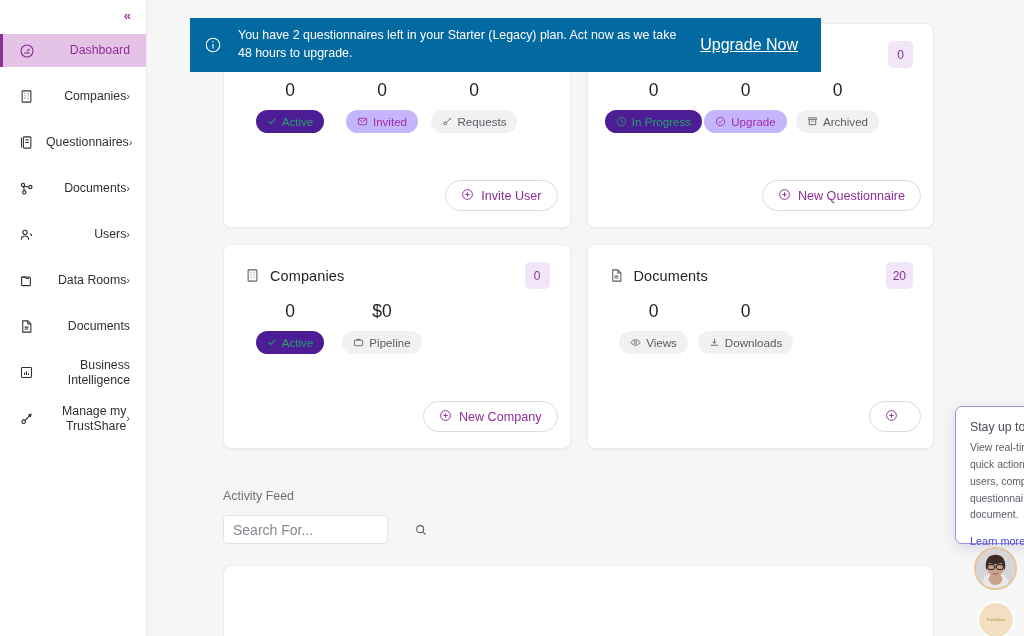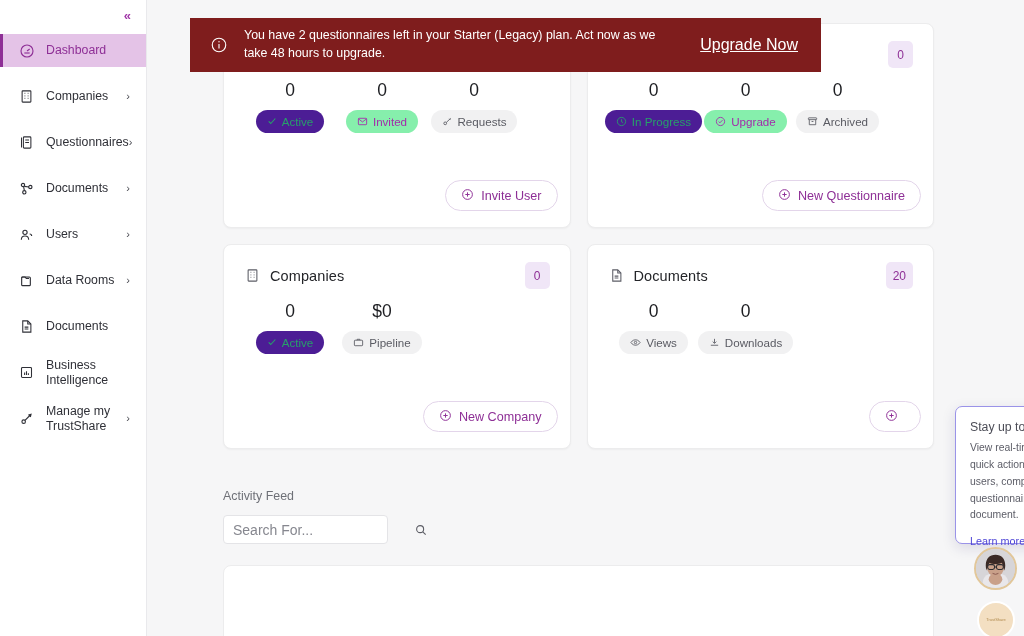--- a/index.html
+++ b/index.html
@@ -47,21 +47,21 @@
     font-size: 12.3px;
   }
   .nav-item .ico {
     width: 17px; height: 17px;
     flex: 0 0 17px;
     display: flex; align-items: center; justify-content: center;
     margin-right: 11px;
     color: #2f3037;
   }
   .nav-item .ico svg { display: block; }
-  .nav-item .label { flex: 1; line-height: 1.18; }
+  .nav-item .label { flex: 1; line-height: 1.18; text-align: right; }
   .nav-item .chev {
     color: #4a4b52; font-size: 11px;
     margin-right: 16px; line-height: 1;
   }
   .nav-item.active {
     background: #e4c3e7;
     color: #8e2f96;
   }
   .nav-item.active .ico { color: #8e2f96; }
   .nav-item.active::before {
@@ -124,44 +124,44 @@
   }
   .pill {
     display: inline-flex; align-items: center; gap: 5px;
     height: 23px; padding: 0 11px;
     border-radius: 12px;
     font-size: 11.6px;
     white-space: nowrap;
   }
   .pill .pico { display: flex; align-items: center; }
   .pill.green { background: #4c1d95; color: #27a06a; }
-  .pill.purple { background: #86efac; color: #a32bab; }
+  .pill.purple { background: #c4b5fd; color: #a32bab; }
   .pill.gray  { background: #f1f1f2; color: #5a5b63; }
 
   .card-action { position: absolute; right: 12px; bottom: 16px; }
   .btn-outline {
     display: inline-flex; align-items: center; gap: 7px;
     height: 31px; padding: 0 15px;
     border: 1px solid #e3d5ea;
     border-radius: 16px;
     background: #fff;
     color: #8e2f96;
     font-size: 12.6px;
     cursor: pointer;
     font-family: "Liberation Sans", sans-serif;
   }
 
   
   .banner {
     position: absolute;
     left: 43px; top: 18px;
     width: 631px; height: 54px;
-    background: #7f1d1d;
+    background: #0369a1;
     display: flex; align-items: center;
-    padding: 0 15px 0 20px;
+    padding: 0 15px 0 14px;
     z-index: 20;
   }
   .banner .info-ico {
     flex: 0 0 18px; width: 18px; height: 18px;
     margin-right: 16px;
     display: flex; align-items: center; justify-content: center;
   }
   .banner .btext {
     color: #ffffff; font-size: 12.4px; line-height: 1.45;
     flex: 1; padding-right: 18px;

